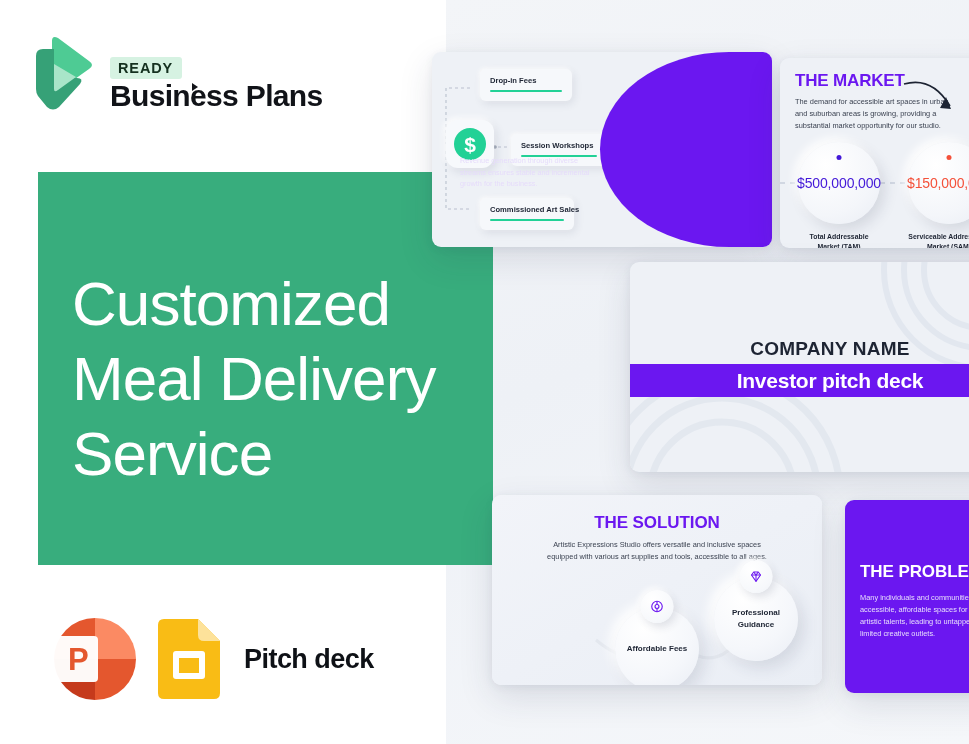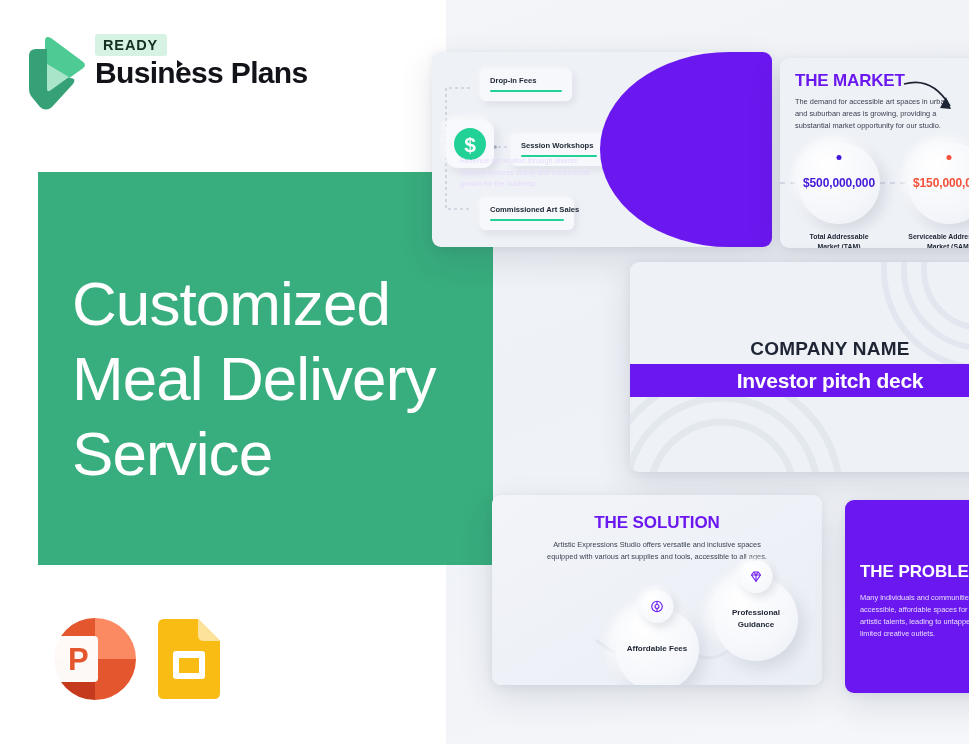--- a/index.html
+++ b/index.html
@@ -15,21 +15,21 @@
   #bg-right-panel{
     position:absolute; left:446px; top:0; width:523px; height:744px;
     background:linear-gradient(160deg,#f3f5f8 0%,#eef1f6 45%,#f5f7fa 100%);
   }
   #bg-green-block{
     position:absolute; left:38px; top:172px; width:455px; height:393px;
     background:#38ad7d;
   }
 
   
-  #logo-lockup{ position:absolute; left:25px; top:34px; display:flex; align-items:flex-start; gap:8px; }
+  #logo-lockup{ position:absolute; left:32px; top:34px; display:flex; align-items:flex-end; gap:16px; }
   #logo-mark{ width:62px; height:78px; position:relative; }
   #logo-mark svg{ display:block; }
   #logo-words{ display:flex; flex-direction:column; align-items:flex-start; gap:1px; }
   #ready-badge{
     background:#d6f2e2; color:#14301f; font-size:14.5px; font-weight:700;
     letter-spacing:.06em; padding:3px 9px 3px 8px; border-radius:3px;
   }
   #brand-name{
     font-size:30px; font-weight:700; color:#111318; letter-spacing:-.022em;
     line-height:1.06; white-space:nowrap; position:relative;
@@ -101,21 +101,21 @@
   #mk-body{ position:absolute; left:15px; top:38px; width:168px; font-size:7.4px; line-height:1.62; color:#3b4251; }
   #mk-arrow{ position:absolute; left:122px; top:12px; width:62px; height:46px; }
   .mk-bubble{ position:absolute; top:84px; width:82px; }
   .mk-disc{
     width:82px;height:82px;border-radius:50%;
     background:radial-gradient(circle at 34% 28%,#ffffff 0%,#f4f6fa 62%,#e9edf4 100%);
     box-shadow:5px 6px 14px rgba(40,50,80,.13), -4px -4px 10px #ffffff;
     display:flex;align-items:center;justify-content:center;position:relative;
   }
   .mk-dot{ position:absolute; top:13px; left:50%; transform:translateX(-50%); width:5px;height:5px;border-radius:50%; }
-  .mk-value{ font-size:12px; font-weight:700; letter-spacing:-.01em; }
+  .mk-value{ font-size:14px; font-weight:400; letter-spacing:-.01em; }
   .mk-caption{ margin-top:8px; text-align:center; font-size:6.9px; font-weight:700; color:#1d2433; line-height:1.4; }
   #mk-bubble-tam{ left:18px; }
   #mk-bubble-sam{ left:128px; }
   #mk-connector{ position:absolute; left:0; top:124px; width:280px; height:2px; }
 
   
   #slide-investor{ left:630px; top:262px; width:400px; height:210px; background:#eef1f6;}
   #inv-swirl{ position:absolute; inset:0; }
   #inv-company{
     position:absolute; left:0; right:0; top:76px; text-align:center;
@@ -204,20 +204,21 @@
     </svg>
   </div>
   <div id="slides-icon">
     <svg viewBox="0 0 62 80" width="62" height="80">
       <path d="M6 0 H40 L62 22 V74 Q62 80 56 80 H6 Q0 80 0 74 V6 Q0 0 6 0 Z" fill="#f9bc15"></path>
       <path d="M40 0 L62 22 H46 Q40 22 40 16 Z" fill="#fde29a"></path>
       <rect x="15" y="32" width="32" height="28" rx="3" fill="#ffffff"></rect>
       <rect x="21" y="39" width="20" height="15" fill="#f9bc15"></rect>
     </svg>
   </div>
+  <span id="format-label">Pitch deck</span>
 </div>
 
 <div class="slide" id="slide-business-model">
   <svg id="bm-dashes">
     <path d="M38 36 L14 36 L14 92" stroke="#b9c0cd" stroke-width="1.1" fill="none" stroke-dasharray="3 3"></path>
     <path d="M14 99 L14 157 L40 157" stroke="#b9c0cd" stroke-width="1.1" fill="none" stroke-dasharray="3 3"></path>
     <path d="M66 95 L76 95" stroke="#b9c0cd" stroke-width="1.1" fill="none" stroke-dasharray="3 3"></path>
     <circle cx="63" cy="95" r="1.8" fill="#98a0b0"></circle>
   </svg>
 

